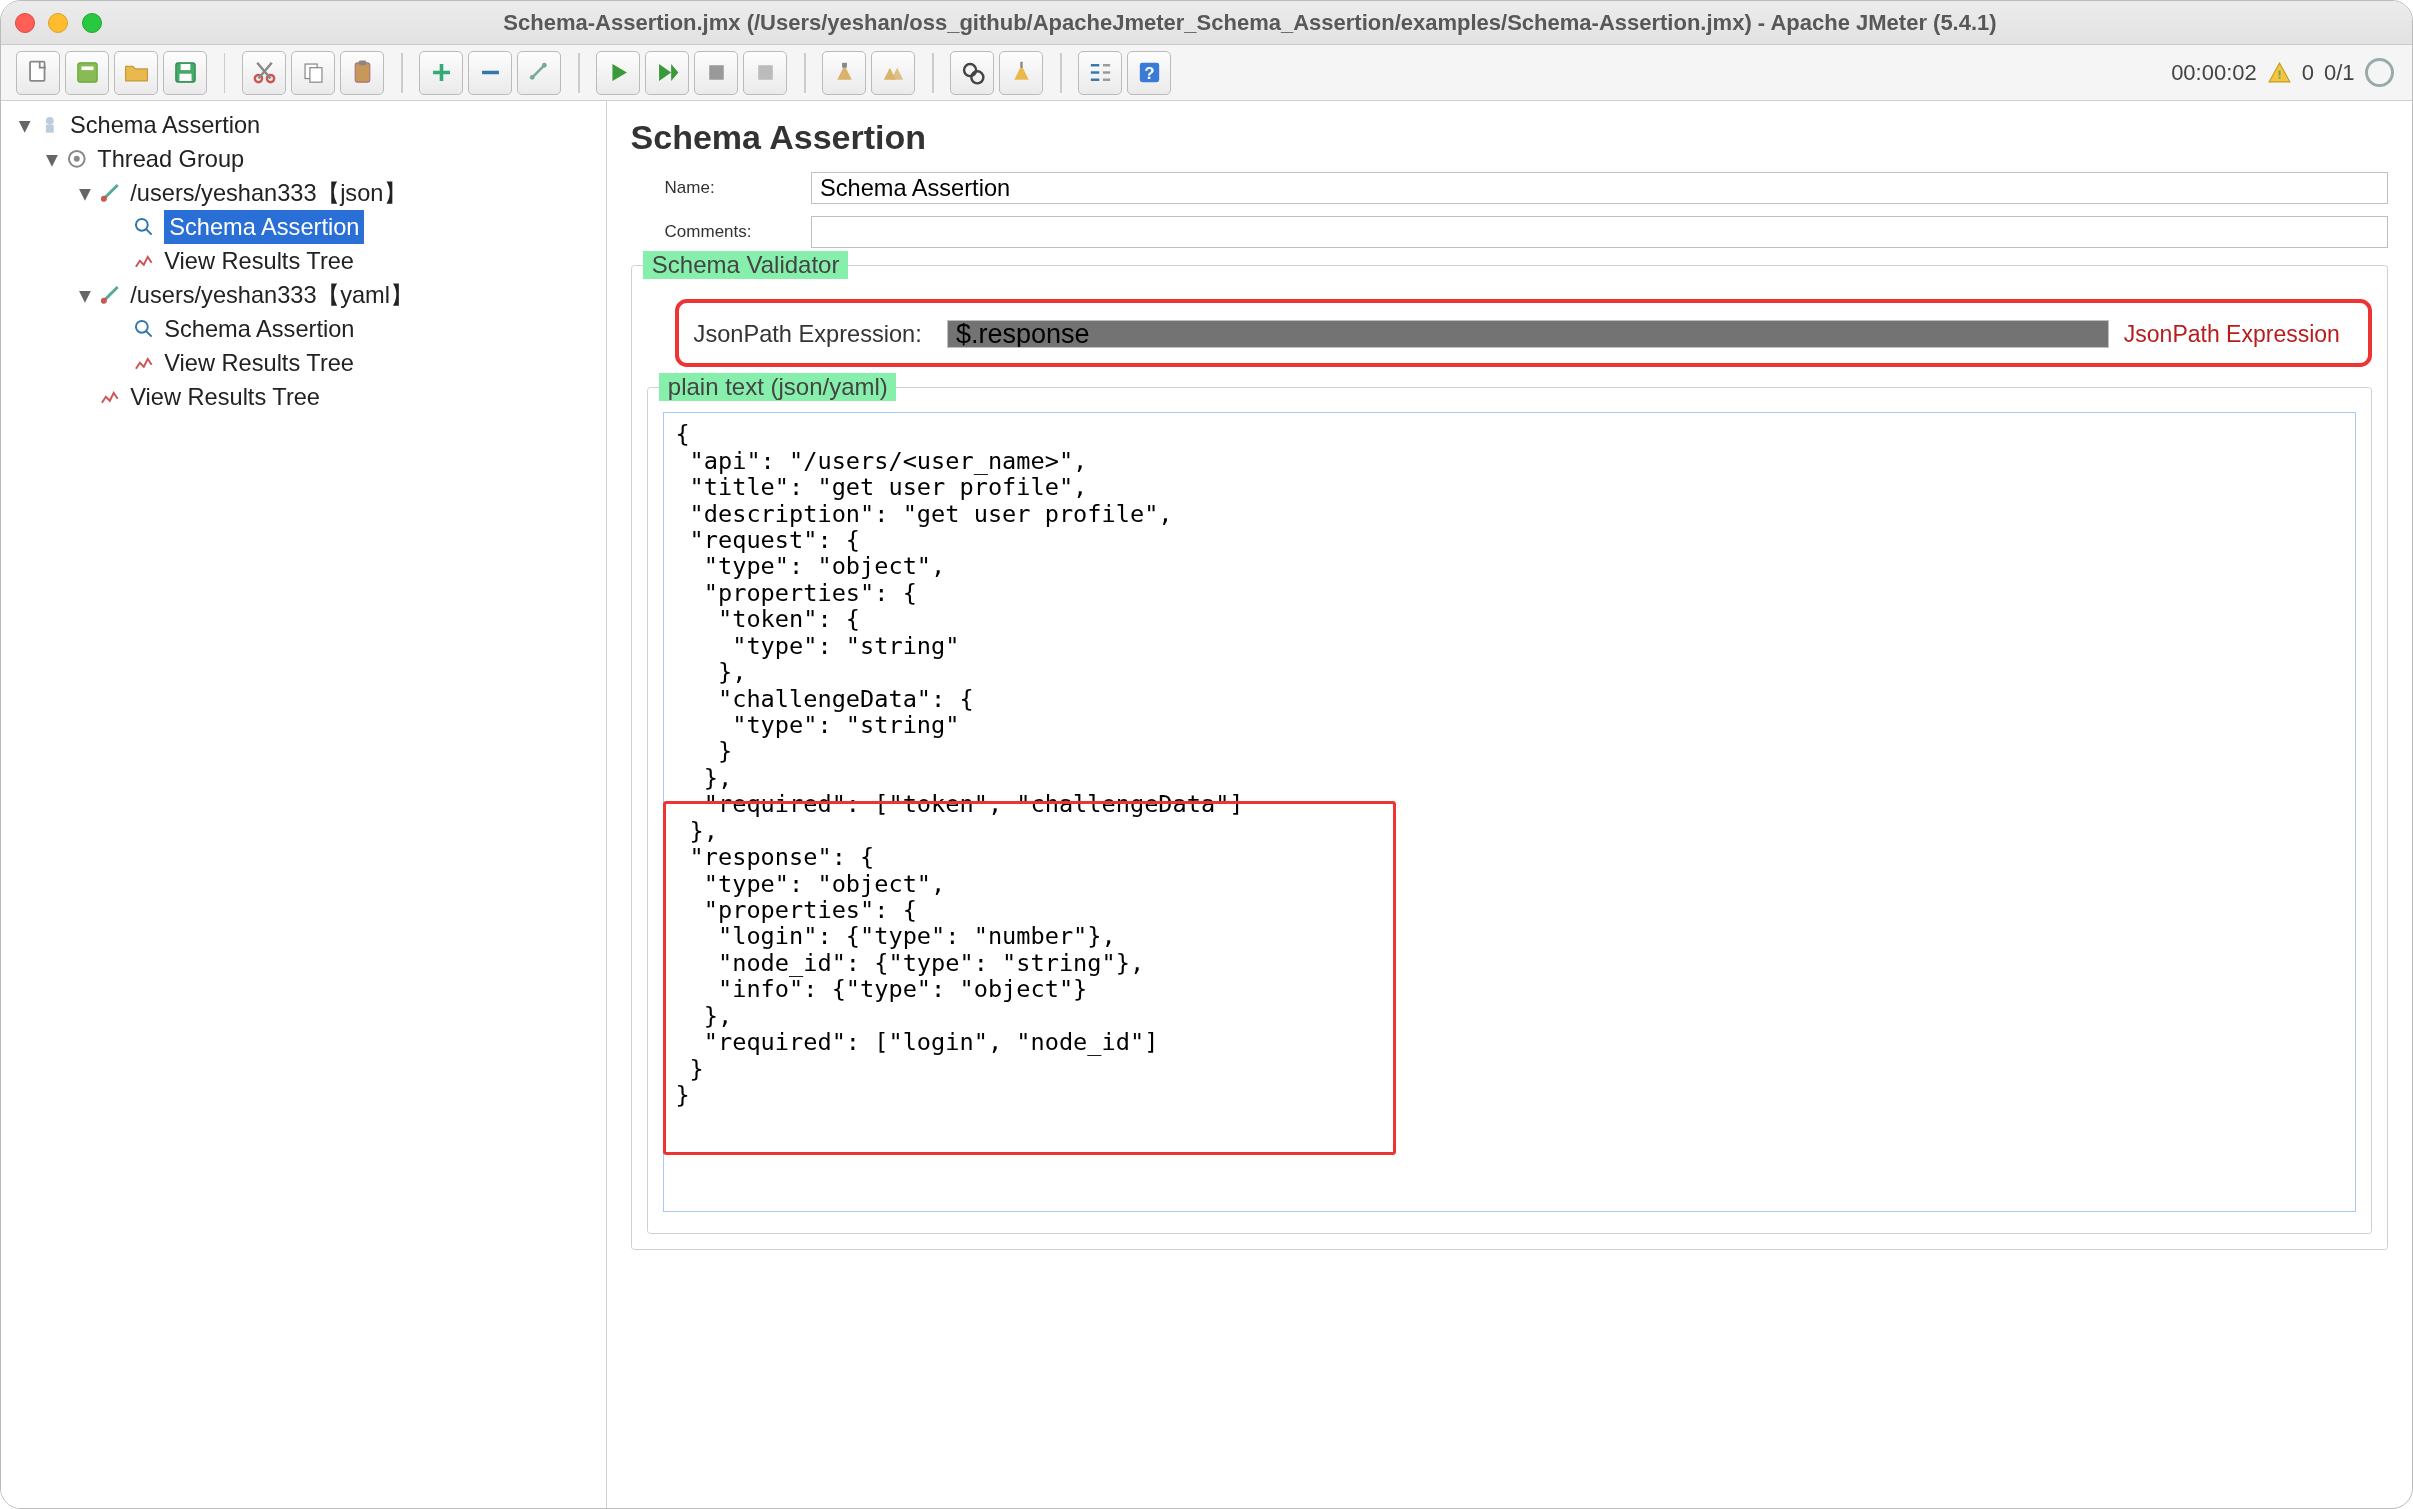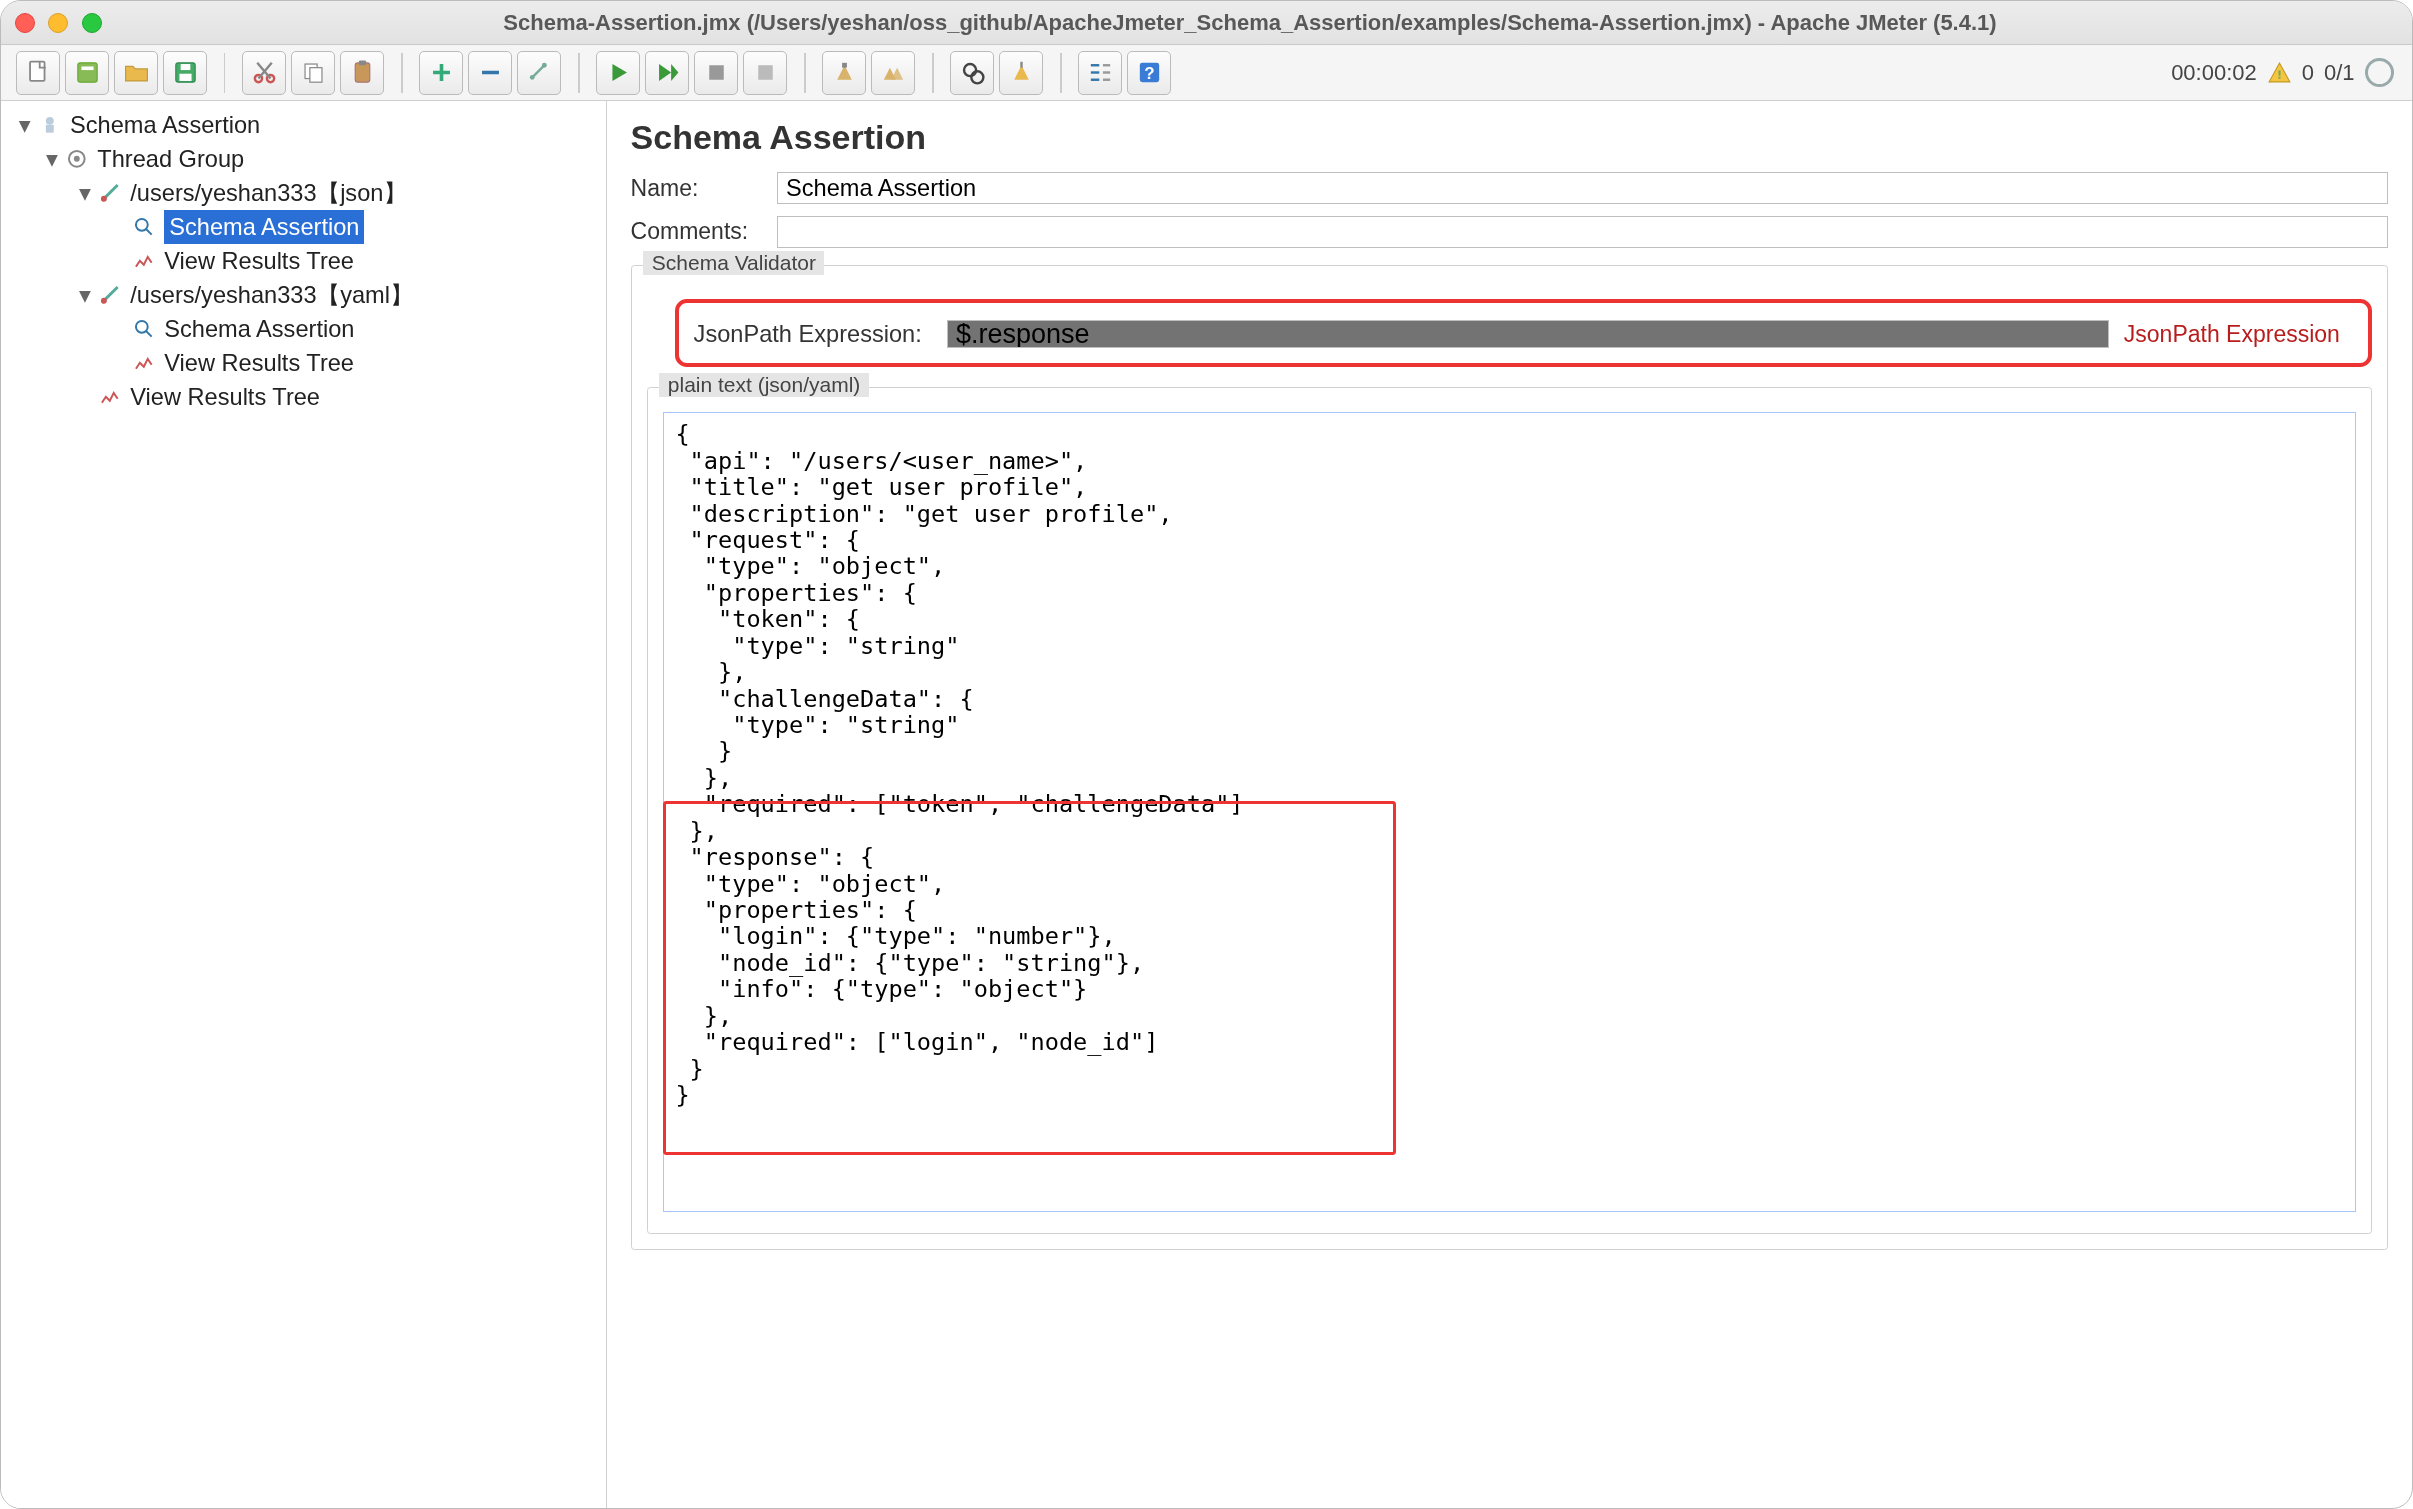--- a/index.html
+++ b/index.html
@@ -28,24 +28,24 @@
   .tree-icon svg { width: 23.6px; height: 23.6px; }
   .tree-label { color: #222; }
   .tree-node.selected .tree-label { background: #2a6fd6; color: #fff; padding: 0 5px; }
   .indent-0 { padding-left: 11.8px; }
   .indent-1 { padding-left: 39px; }
   .indent-2 { padding-left: 72px; }
   .indent-3 { padding-left: 106px; }
   .main-panel { flex: 1; padding: 17px 23.6px; overflow: auto; }
   .main-title { font-size: 34px; font-weight: 600; color: #333; margin-bottom: 15px; }
   .form-row { display: flex; align-items: center; gap: 20px; margin-bottom: 11.8px; }
-  .form-label { width: 126px; color: #333; font-size: 23px; }
+  .form-label { width: 126px; color: #333; font-size: 17px; margin-left: 34px; }
   .form-input { flex: 1; height: 32px; border: 0.8px solid #bfbfbf; background: #fff; padding: 0 8.4px; font-size: 23.6px; }
   .fieldset { border: 0.8px solid #d0d0d0; border-radius: 3.4px; padding: 23.6px 15px 15px; margin-top: 17px; position: relative; }
-  .fieldset-legend { position: absolute; top: -15px; left: 11.8px; background: #e5e5e5; padding: 0 8.4px; font-size: 21px; color: #444; }
+  .fieldset-legend { position: absolute; top: -15px; left: 11.8px; background: #86efac; padding: 0 8.4px; font-size: 24px; color: #444; }
   .callout-box { position: relative; border: 4.2px solid #e33; border-radius: 11.8px; padding: 17px 15px 15px; margin-top: 10px; display: flex; align-items: center; margin-left: 28px; }
   .callout-label { color: #b91c1c; font-weight: 400; font-size: 23px; margin-left: auto; margin-right: 13.5px; }
   .jsonpath-row-label { width: 253px; color: #333; font-size: 23.6px; }
   .jsonpath-input { flex: 1; height: 28px; border: 0.8px solid #bfbfbf; background: #737373; padding: 0 8.4px; font-size: 27px; margin-right: 15px; }
   .plain-fieldset { border: 0.8px solid #d0d0d0; border-radius: 3.4px; padding: 23.6px 15px 15px; margin-top: 20px; position: relative; }
   .textarea-wrap { position: relative; }
   .schema-text { width: 100%; height: 800px; border: 1.7px solid #a9c7ff; background: #fff; font-family: Menlo, Consolas, monospace; font-size: 23.6px; line-height: 1.12; padding: 8.4px 11.8px; white-space: pre; overflow: auto; resize: none; }
   .highlight-lower { position: absolute; border: 3.4px solid #e33; border-radius: 3.4px; pointer-events: none; }
   .gauge { width: 29px; height: 29px; border-radius: 50%; border: 3.4px solid #9aa; display:inline-block; position:relative; }
 </style>

